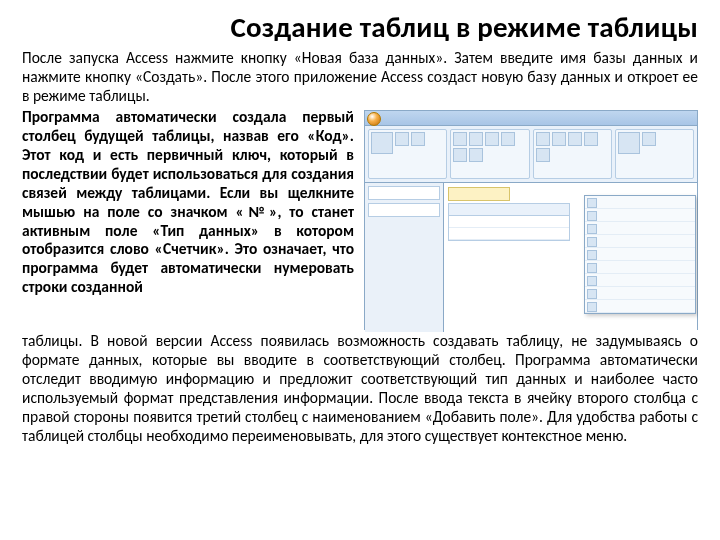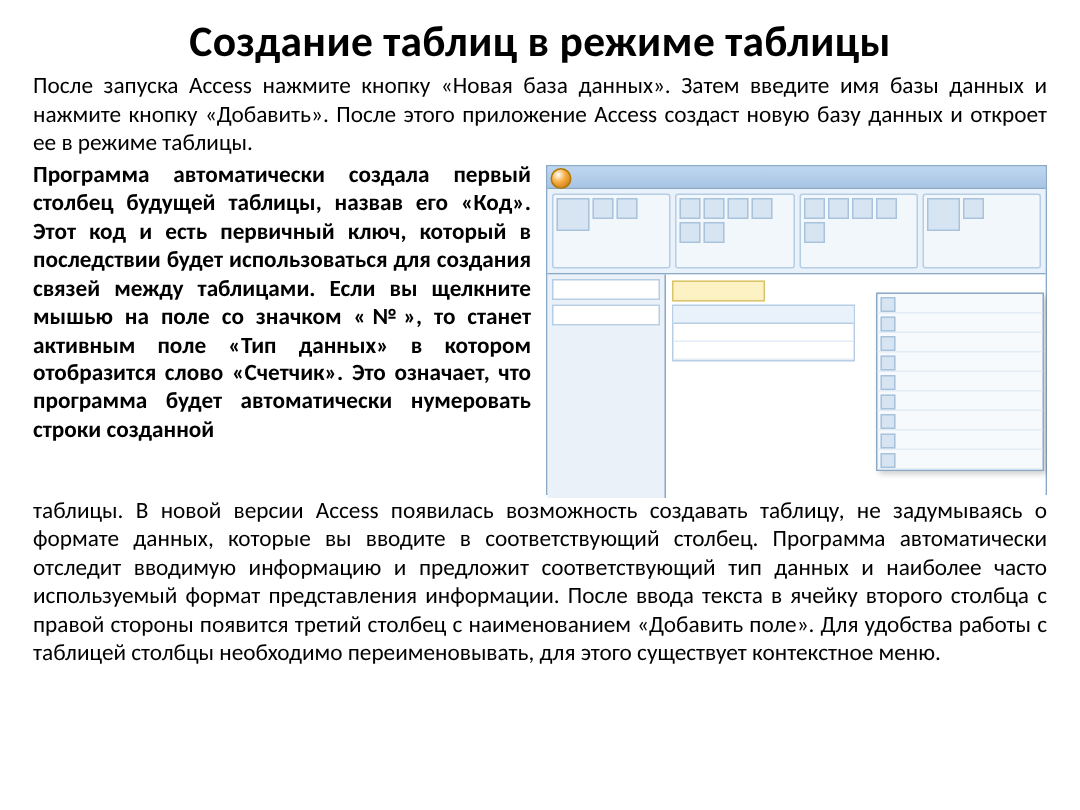--- a/index.html
+++ b/index.html
@@ -9,21 +9,21 @@
     box-sizing: border-box;
     font-family: Calibri, Arial, sans-serif;
     color: #000;
     background: #fff;
     font-size: 15.5px;
     line-height: 1.22;
   }
   h1 {
     font-size: 29px;
     font-weight: bold;
-    text-align: center;
+    text-align: right;
     margin: 0 0 4px 0;
     letter-spacing: 0.2px;
   }
   p {
     margin: 0 0 2px 0;
     text-align: justify;
   }
   .wrap-block {
     overflow: hidden;
     font-weight: bold;
@@ -148,21 +148,21 @@
     width: 8px; height: 8px;
     background: #d7e5f3;
     border: 1px solid #a9c3dd;
   }
 </style>
 </head>
 <body>
 
 <h1>Создание таблиц в режиме таблицы</h1>
 
-<p>После запуска Access нажмите кнопку «Новая база данных». Затем введите имя базы данных и нажмите кнопку «Добавить». После этого приложение Access создаст новую базу данных и откроет ее в режиме таблицы.</p>
+<p>После запуска Access нажмите кнопку «Новая база данных». Затем введите имя базы данных и нажмите кнопку «Создать». После этого приложение Access создаст новую базу данных и откроет ее в режиме таблицы.</p>
 
 <div class="wrap-block">
 
   <div class="screenshot-box">
     <div class="titlebar">
       <div class="office-orb"></div>
     </div>
     <div class="ribbon">
       <div class="ribbon-group">
         <div class="ribbon-ico big"></div>

